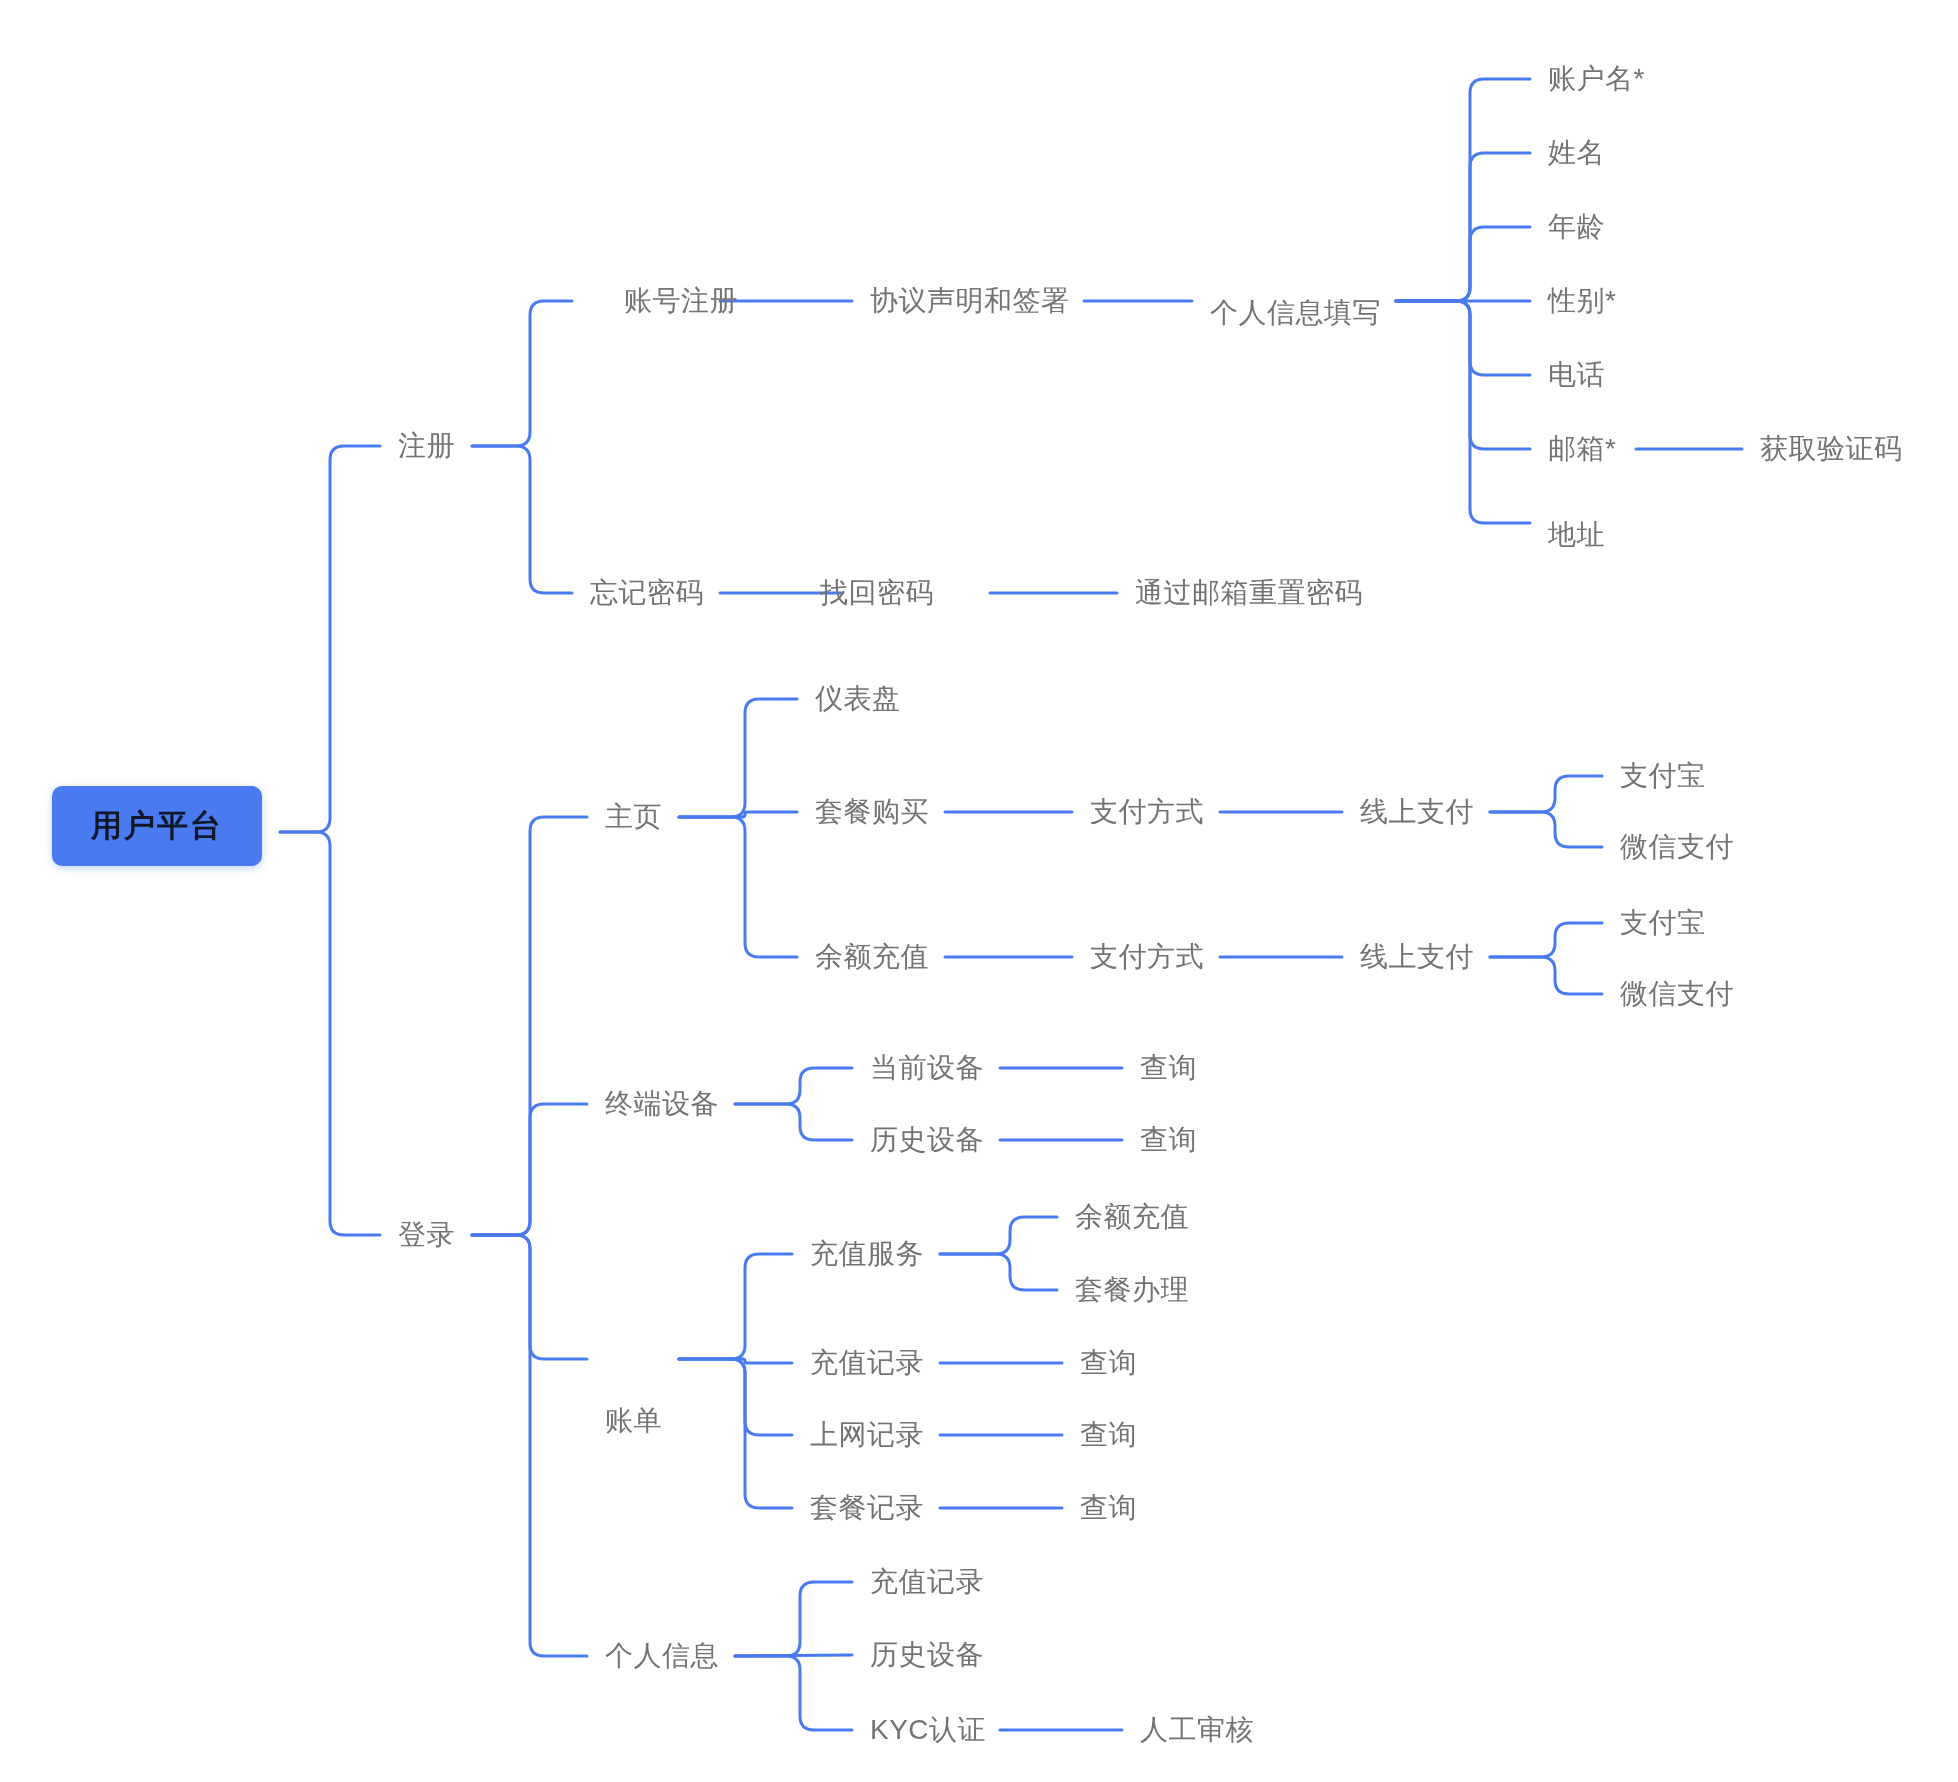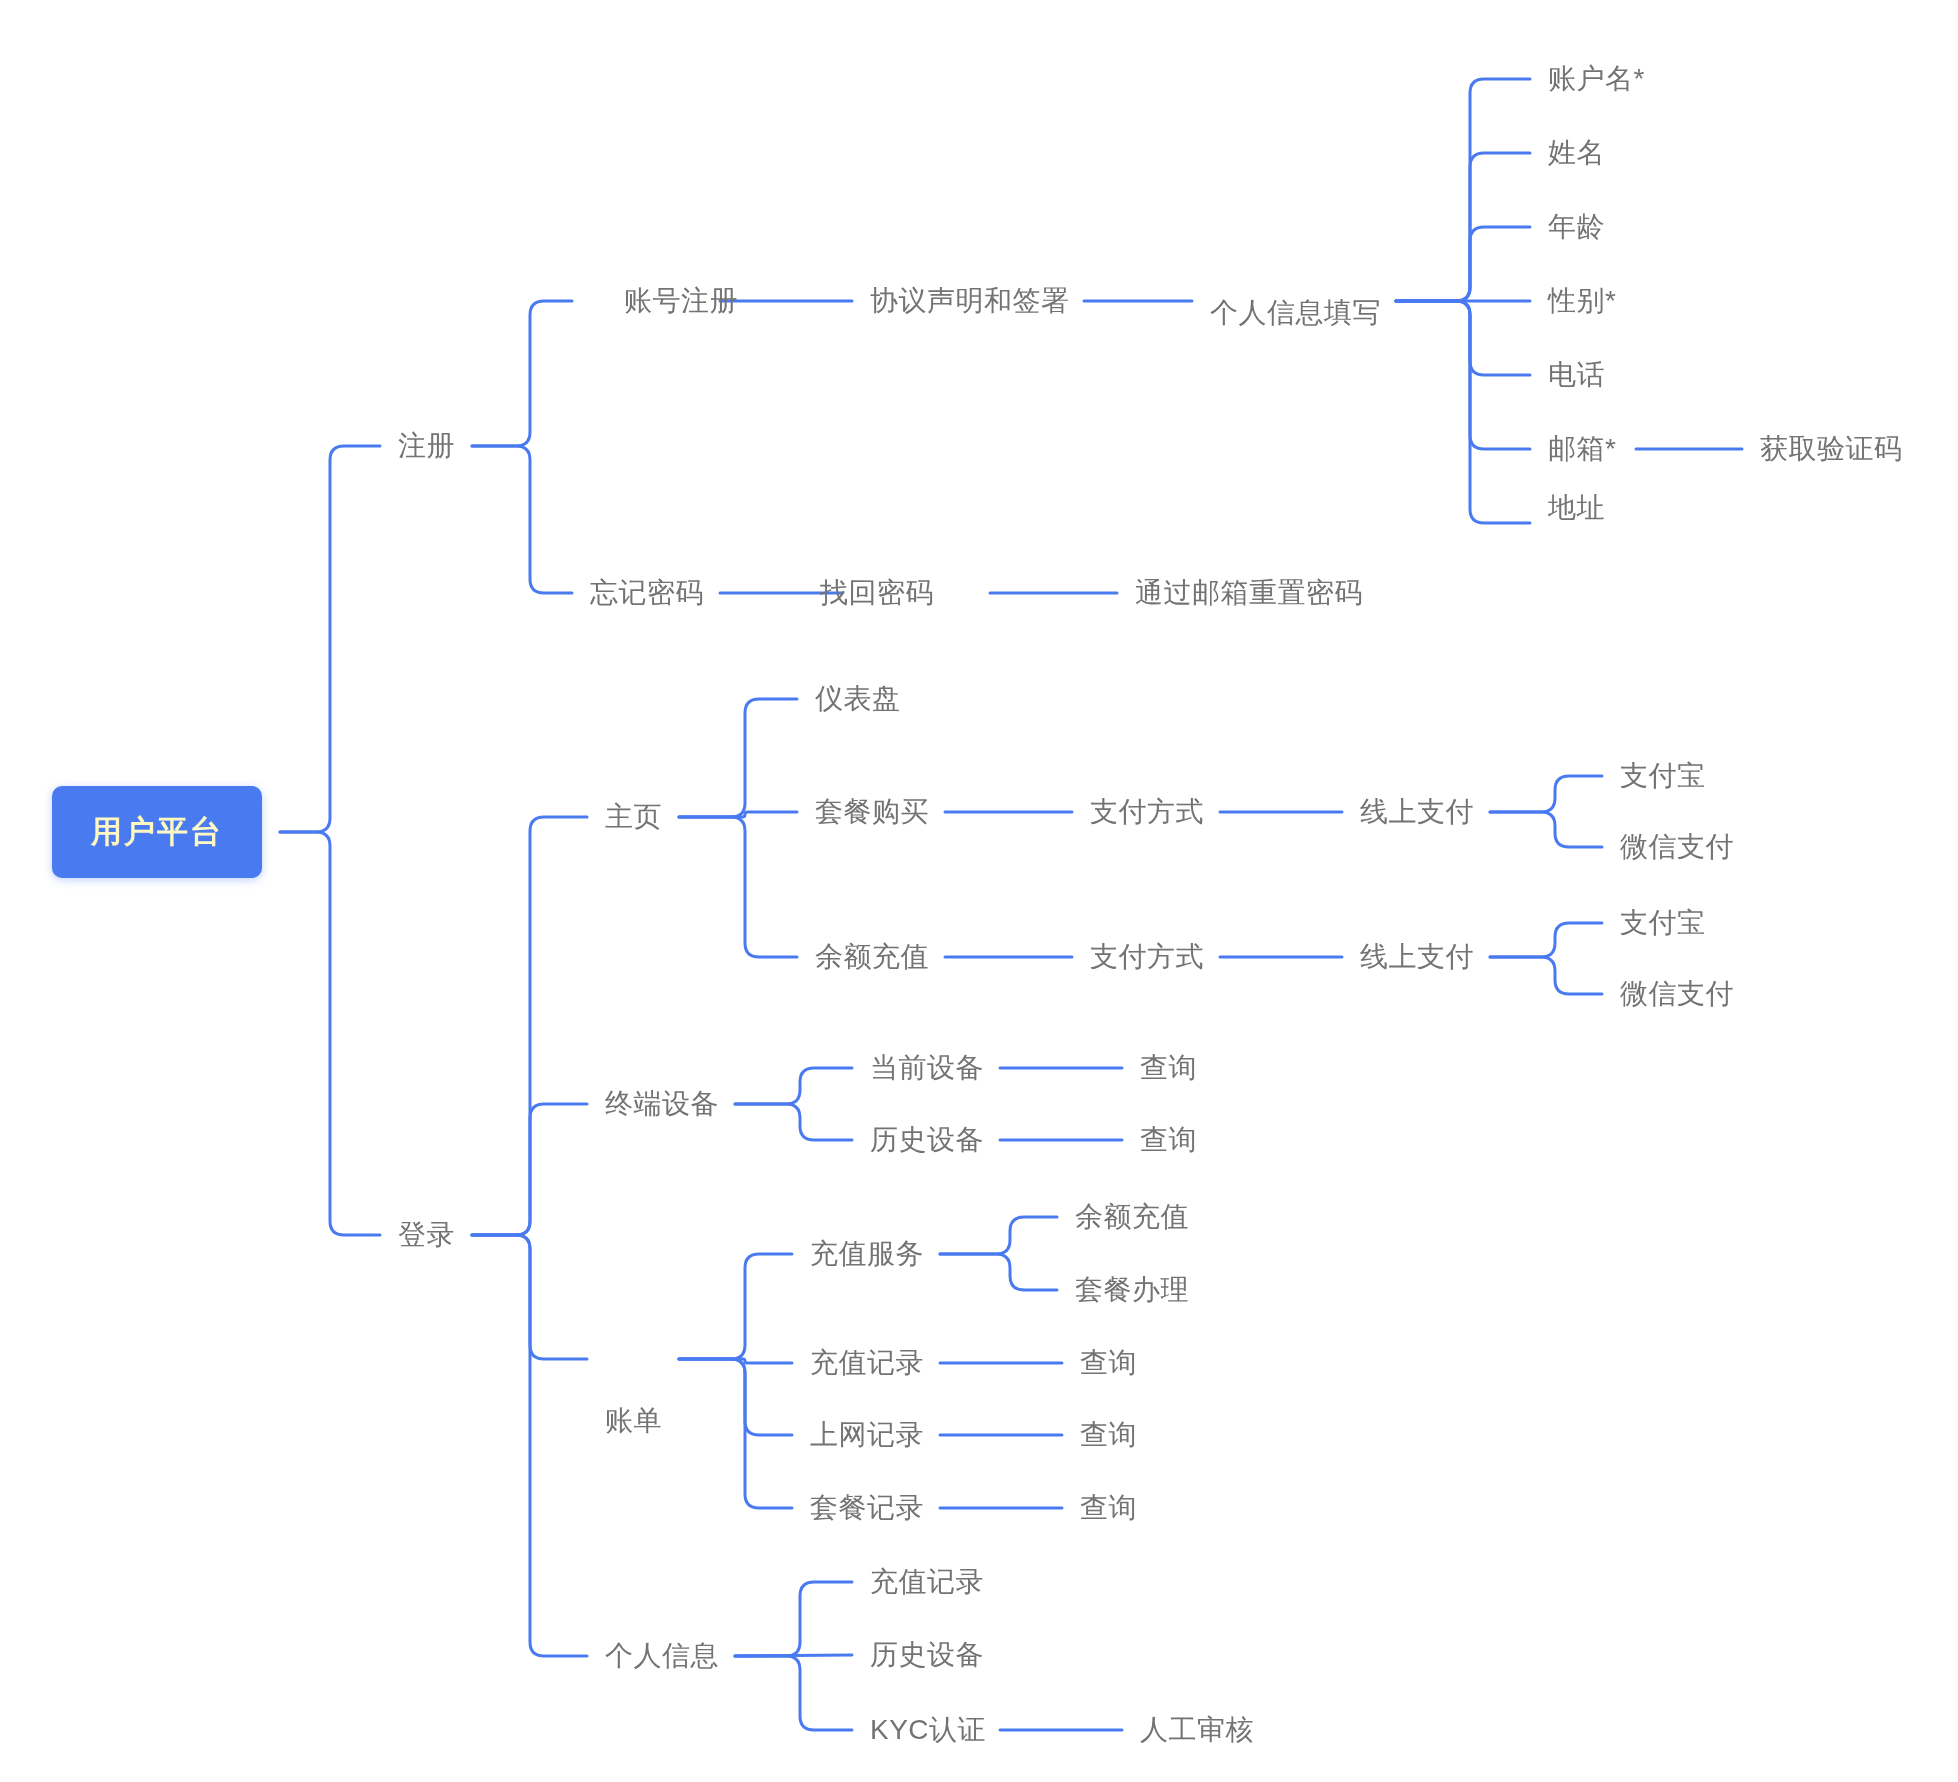--- a/index.html
+++ b/index.html
@@ -23,23 +23,23 @@
     font-weight: 500;
     white-space: nowrap;
     letter-spacing: 0.5px;
     cursor: default;
   }
   .root-node {
     position: absolute;
     left: 52px;
     top: 786px;
     width: 210px;
-    height: 92px;
+    height: 80px;
     background: #4a7af0;
-    color: #fef9c3;
+    color: #0f172a;
     border-radius: 10px;
     display: flex;
     align-items: center;
     justify-content: center;
     font-size: 31px;
     font-weight: 700;
     letter-spacing: 2px;
     box-shadow: 0 2px 8px rgba(74, 122, 240, 0.35);
   }
 </style>
@@ -105,21 +105,21 @@
   <div class="node" style="left:624px;top:301px">账号注册</div>
   <div class="node" style="left:870px;top:301px">协议声明和签署</div>
   <div class="node" style="left:1210px;top:313px">个人信息填写</div>
   <div class="node" style="left:1548px;top:79px">账户名*</div>
   <div class="node" style="left:1548px;top:153px">姓名</div>
   <div class="node" style="left:1548px;top:227px">年龄</div>
   <div class="node" style="left:1548px;top:301px">性别*</div>
   <div class="node" style="left:1548px;top:375px">电话</div>
   <div class="node" style="left:1548px;top:449px">邮箱*</div>
   <div class="node" style="left:1760px;top:449px">获取验证码</div>
-  <div class="node" style="left:1548px;top:508px">地址</div>
+  <div class="node" style="left:1548px;top:535px">地址</div>
   <div class="node" style="left:590px;top:593px">忘记密码</div>
   <div class="node" style="left:820px;top:593px">找回密码</div>
   <div class="node" style="left:1135px;top:593px">通过邮箱重置密码</div>
 
   <div class="node" style="left:398px;top:1235px">登录</div>
 
   <div class="node" style="left:605px;top:817px">主页</div>
   <div class="node" style="left:815px;top:699px">仪表盘</div>
   <div class="node" style="left:815px;top:812px">套餐购买</div>
   <div class="node" style="left:1090px;top:812px">支付方式</div>

